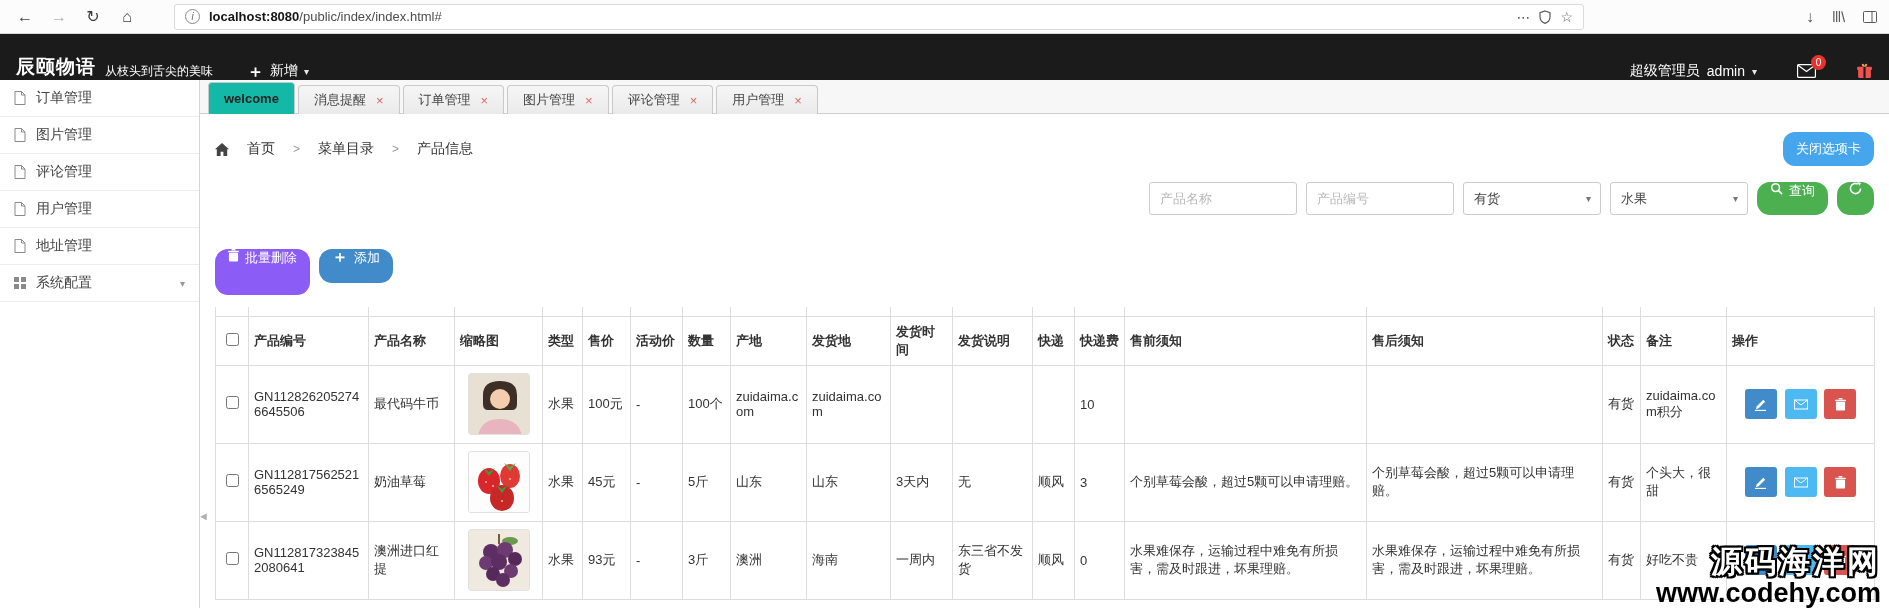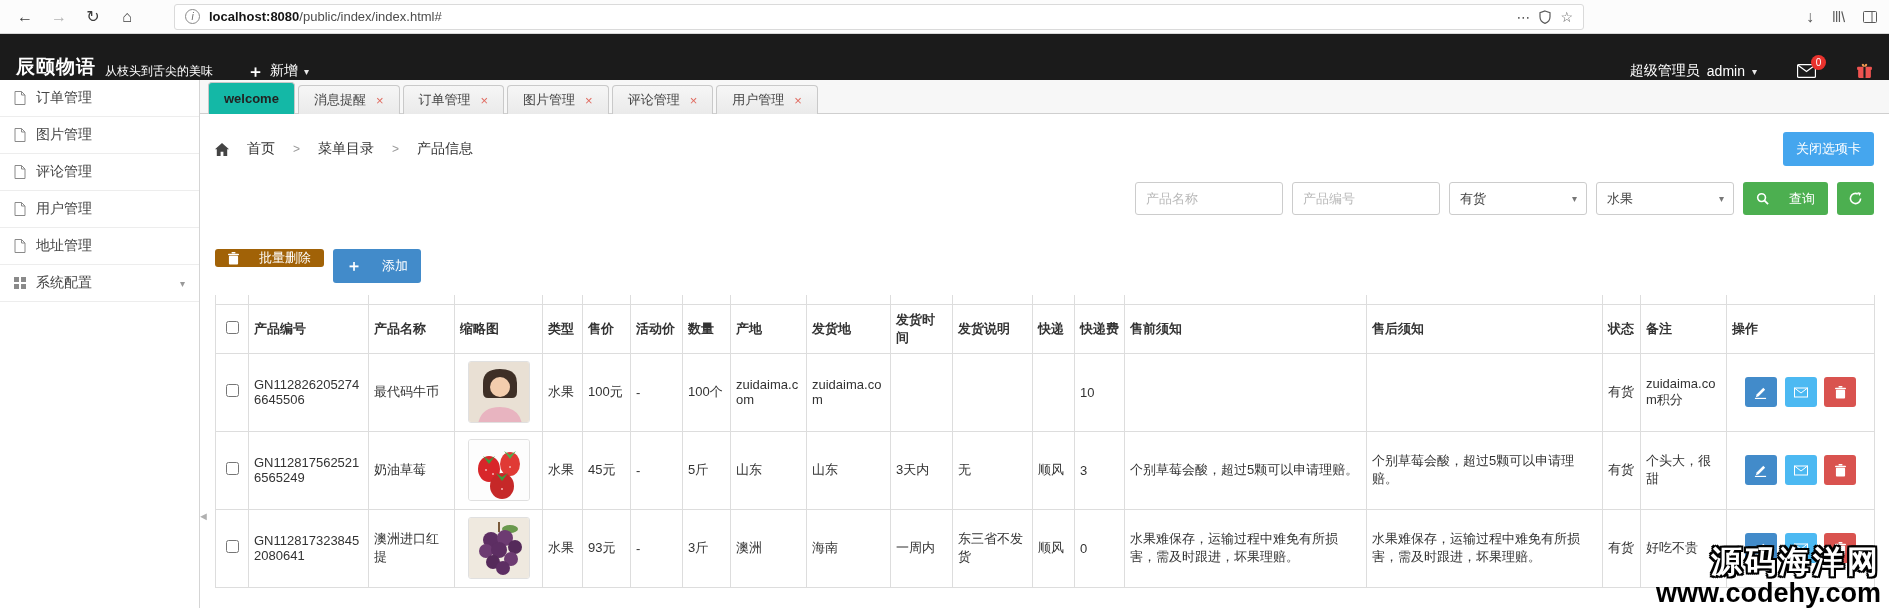--- a/index.html
+++ b/index.html
@@ -56,35 +56,35 @@
   .tab.active{background:#14b8a6;height:32px;font-weight:bold;color:#222;z-index:2}
   .tab-close{color:#e06a5f;font-size:13px;line-height:1;cursor:pointer}
 
   
   .content{padding:0 15px;flex:1}
   .crumb-row{display:flex;align-items:center;margin-top:18px}
   .crumb{display:flex;align-items:center;gap:18px;font-size:14px;color:#333}
   .crumb .sep{color:#999;font-size:12px}
   .crumb-link{cursor:pointer}
   .close-tabs{margin-left:auto;background:#45a6ee;color:#fff;font-size:13px;border:none;
-    border-radius:3px;padding:8px 13px;cursor:pointer}
+    border-radius:12px;padding:8px 13px;cursor:pointer}
 
   .filter-row{display:flex;justify-content:flex-end;align-items:center;gap:9px;margin-top:16px}
   .f-input{width:148px;height:33px;border:1px solid #ccc;border-radius:3px;padding:0 10px;
     font-size:13px;color:#333;outline:none}
   .f-input::placeholder{color:#b8b8b8}
   .f-select{width:138px;height:33px;border:1px solid #ccc;border-radius:3px;background:#fff;
     display:flex;align-items:center;justify-content:space-between;padding:0 9px 0 10px;
     font-size:13px;color:#444;cursor:pointer}
   .f-select .caret{color:#777}
-  .btn{display:inline-flex;align-items:center;gap:20px;border:none;border-radius:3px;color:#fff;
+  .btn{display:inline-flex;align-items:flex-start;gap:6px;border:none;border-radius:13px;color:#fff;
     font-size:13px;cursor:pointer;height:33px;padding:0 13px}
   .btn-green{background:#4caf50}
   .btn-sq{width:37px;justify-content:center;padding:0}
-  .btn-red{background:#a16207;height:18px}
+  .btn-red{background:#8b5cf6;height:46px}
   .btn-blue{background:#428bca;height:34px}
   .btn .plus{font-size:16px;font-weight:bold;line-height:1}
 
   .toolbar{display:flex;gap:9px;margin-top:34px}
 
   
   .grid{margin-top:12px;width:1659px;table-layout:fixed;border-collapse:collapse}
   .grid th,.grid td{border:1px solid #ddd;font-size:13px;color:#333;padding:6px 5px;
     vertical-align:middle;text-align:left;overflow-wrap:break-word}
   .grid th{font-weight:bold;height:48px;background:#fff}

